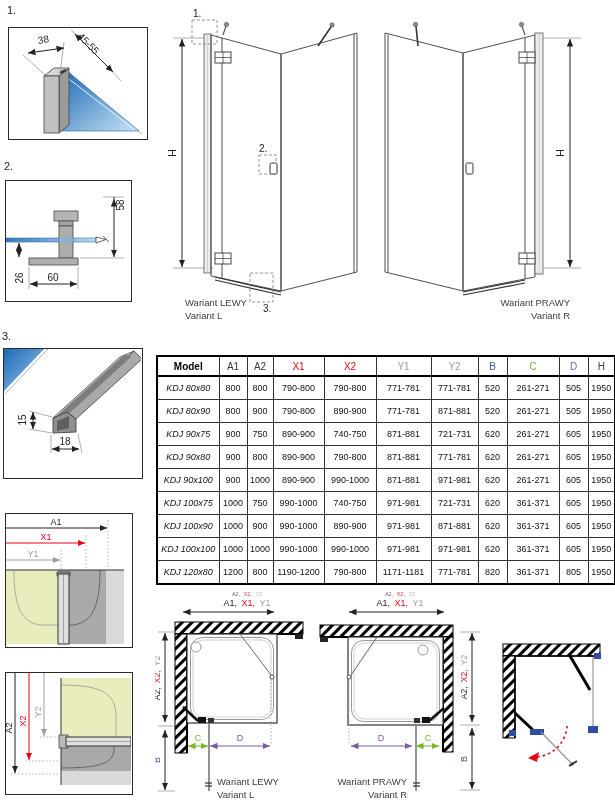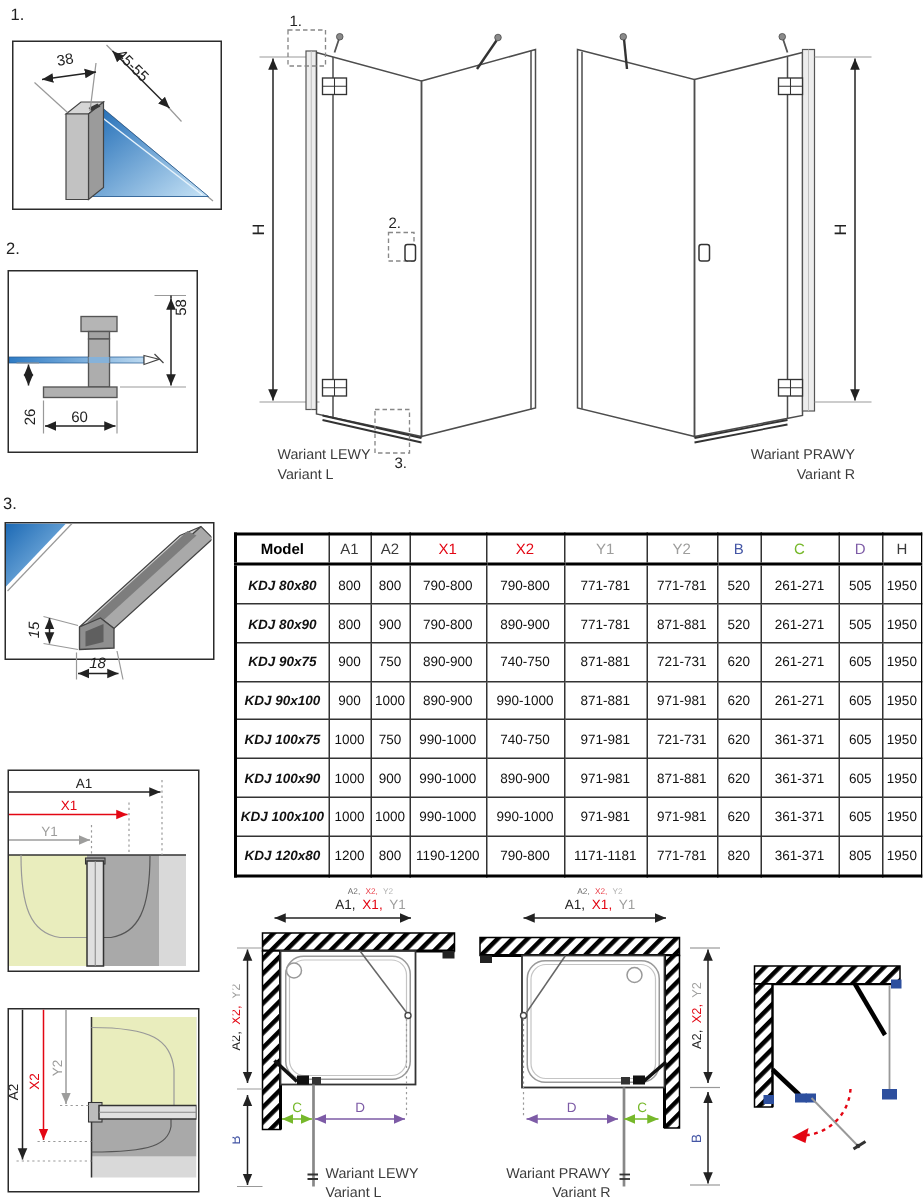--- a/index.html
+++ b/index.html
@@ -7,21 +7,21 @@
           font-family:"Liberation Sans", sans-serif;color:#222;}
   .abs{position:absolute;}
   .panel{position:absolute;border:1.5px solid #2b2b2b;box-sizing:border-box;background:#fff;}
   .plabel{position:absolute;font-size:11px;color:#222;}
   .tblwrap{position:absolute;left:156px;top:355px;}
   table{border-collapse:collapse;table-layout:fixed;width:458px;height:230px;border:2px solid #000;}
   th,td{border:1px solid #333;text-align:center;padding:0 1px;overflow:hidden;white-space:nowrap;
         font-size:9px;color:#111;}
   thead th{font-size:10px;font-weight:normal;height:18px;border-bottom:2px solid #000;}
   thead th:first-child{font-weight:bold;color:#000;}
-  td.model{font-weight:bold;font-style:italic;font-size:9px;text-align:center;}
+  td.model{font-weight:normal;font-style:italic;font-size:9px;text-align:center;}
   svg text{font-family:"Liberation Sans", sans-serif;}
   .ln{stroke:#4d4d4d;fill:none;stroke-width:1;}
   .thin{stroke:#999;stroke-width:0.8;fill:none;}
   .dash{stroke:#888;stroke-width:0.9;fill:none;stroke-dasharray:3,2;}
   .dot{stroke:#9a9a9a;stroke-width:0.8;fill:none;stroke-dasharray:1.5,2;}
   .tD{fill:#222;} .tR{fill:#e30613;} .tG{fill:#9d9d9c;} .tBl{fill:#4456a5;}
   .tGr{fill:#76b82a;} .tP{fill:#7d5ba6;} .tC{fill:#3c3c3c;}
 </style>
 </head>
 <body>
@@ -105,21 +105,21 @@
       <g>
         <line x1="23" y1="86" x2="23" y2="108" class="thin"></line>
         <line x1="72" y1="86" x2="72" y2="108" class="thin"></line>
         <line x1="24" y1="103" x2="71" y2="103" stroke="#222" stroke-width="1" marker-start="url(#mk-d2)" marker-end="url(#mk-d2)"></line>
         <text x="47" y="100" font-size="10" text-anchor="middle" class="tD">60</text>
       </g>
     </svg>
   </div>
 
   <div class="plabel" style="left:2px;top:330px;">3.</div>
-  <div class="panel" style="left:3px;top:348px;width:140px;height:92px;font-style:italic;">
+  <div class="panel" style="left:3px;top:348px;width:140px;height:131px;">
     <svg width="137" height="124" viewBox="0 0 137 124">
       <defs>
         <linearGradient id="g3" x1="0" y1="0" x2="1" y2="1">
           <stop offset="0" stop-color="#1d6ab5"></stop>
             <stop offset="1" stop-color="#9cc9ec"></stop>
         </linearGradient>
         <marker id="mk-d3" viewBox="0 0 8 8" refX="7.5" refY="4" markerWidth="8" markerHeight="8" orient="auto-start-reverse">
           <path d="M0,0.8 L7.5,4 L0,7.2 Z" fill="#222"></path>
           </marker>
       </defs>
@@ -390,20 +390,33 @@
             <td>890-900</td>
             <td>740-750</td>
             <td>871-881</td>
             <td>721-731</td>
             <td>620</td>
             <td>261-271</td>
             <td>605</td>
             <td>1950</td>
           </tr>
           <tr>
+            <td class="model">KDJ 90x80</td>
+            <td>900</td>
+            <td>800</td>
+            <td>890-900</td>
+            <td>790-800</td>
+            <td>871-881</td>
+            <td>771-781</td>
+            <td>620</td>
+            <td>261-271</td>
+            <td>605</td>
+            <td>1950</td>
+          </tr>
+          <tr>
             <td class="model">KDJ 90x100</td>
             <td>900</td>
             <td>1000</td>
             <td>890-900</td>
             <td>990-1000</td>
             <td>871-881</td>
             <td>971-981</td>
             <td>620</td>
             <td>261-271</td>
             <td>605</td>

